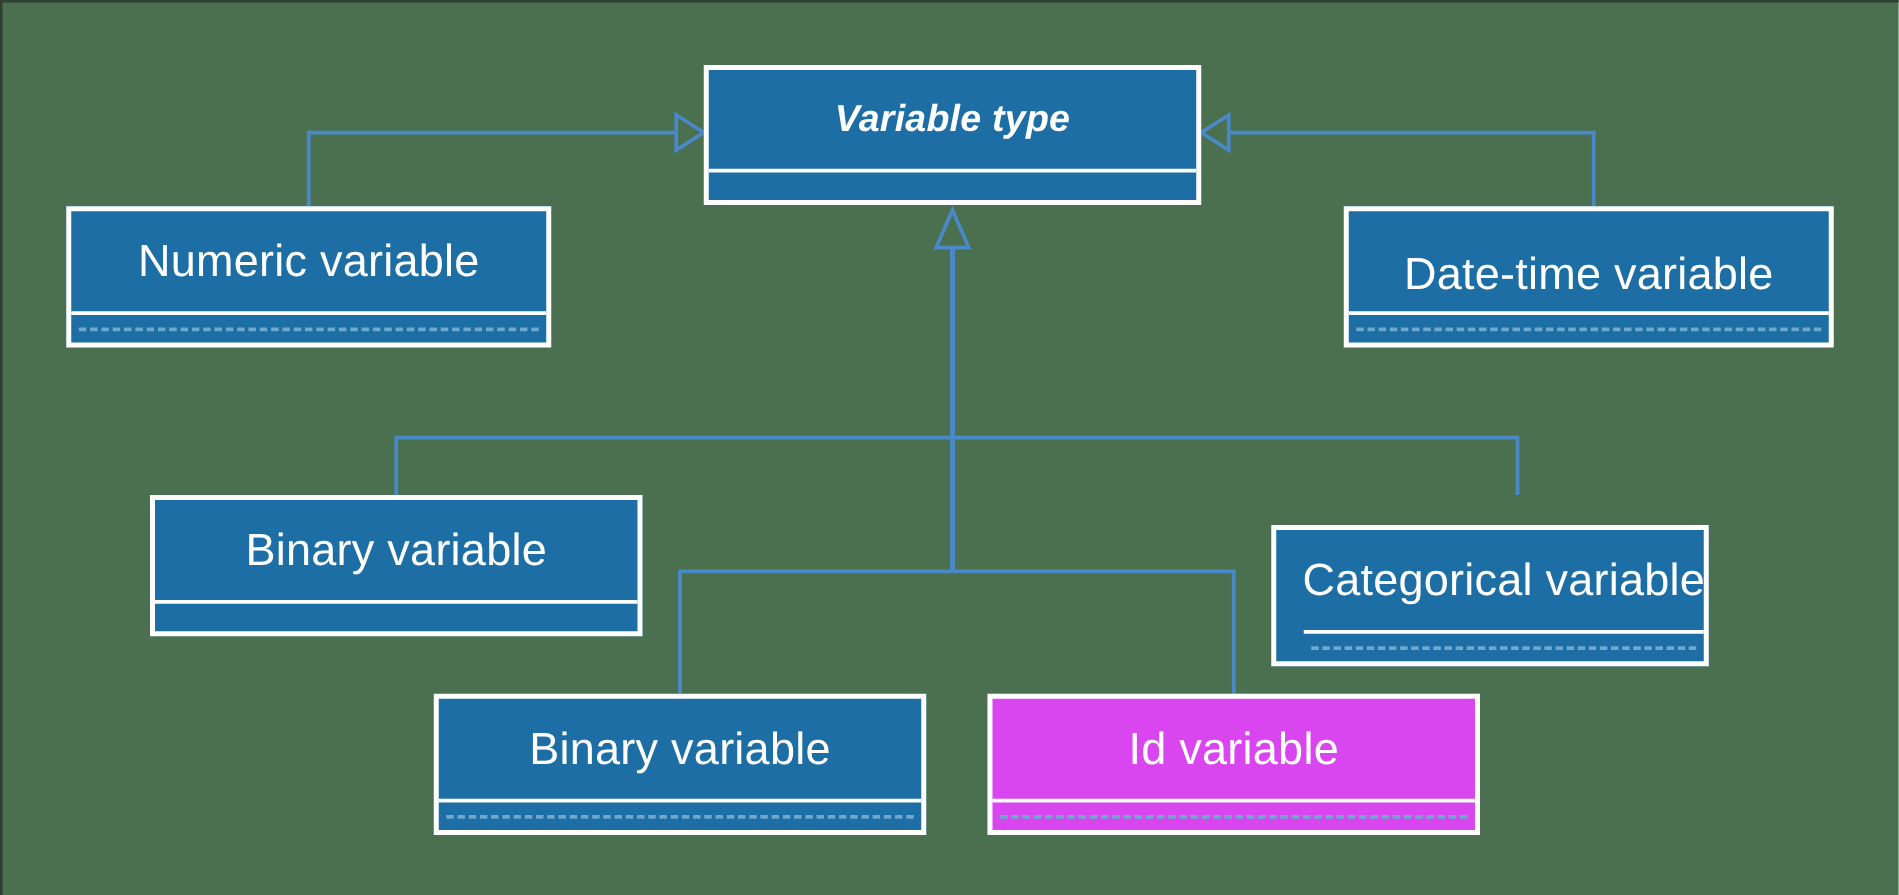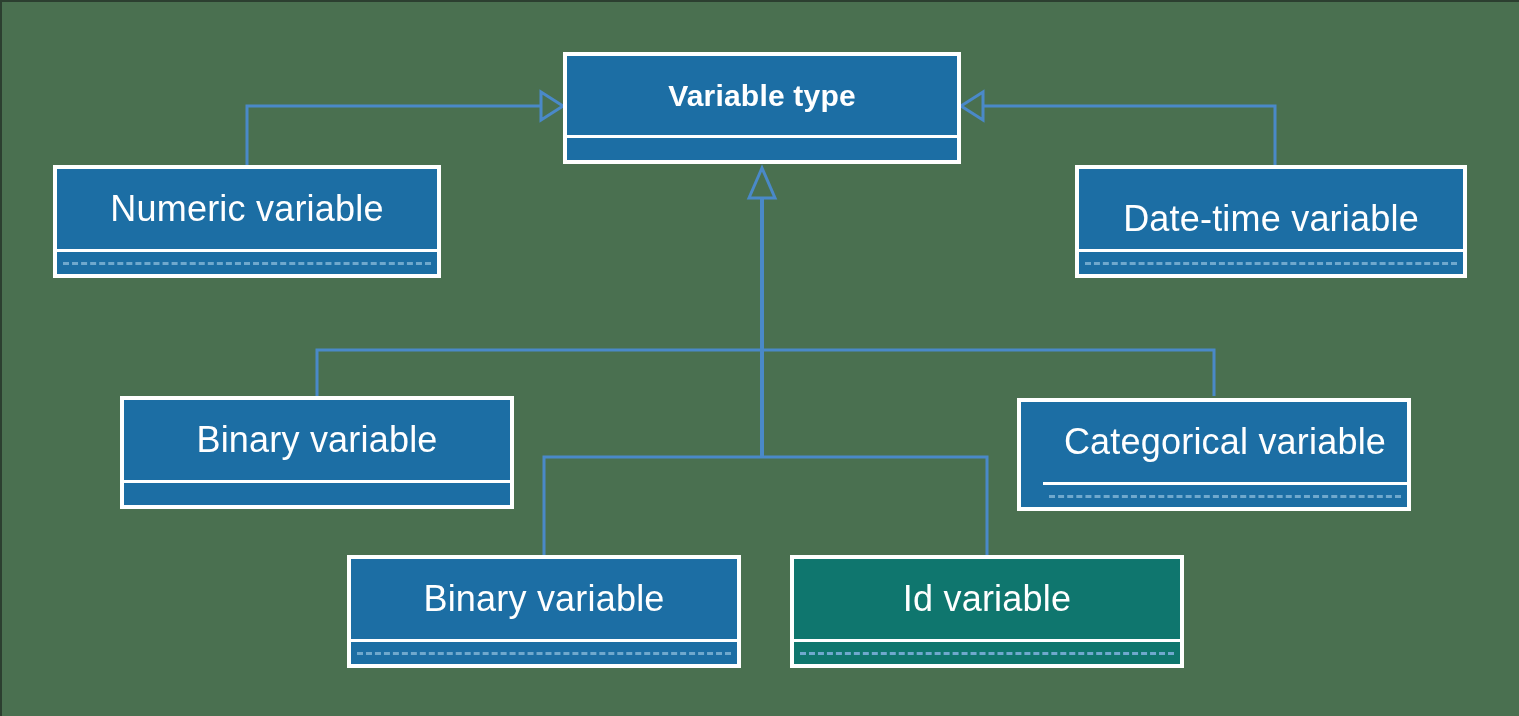--- a/index.html
+++ b/index.html
@@ -52,20 +52,21 @@
     font-size: 36px;
     font-weight: 400;
     letter-spacing: 0.2px;
     line-height: 1.1;
     white-space: nowrap;
   }
 
   .uml-class.is-root .uml-name {
     font-weight: bold;
     font-size: 30px;
+    font-style: italic;
   }
 
   .uml-divider {
     height: 3px;
     background: #ffffff;
     flex: 0 0 auto;
   }
 
   .uml-attr-compartment {
     flex: 0 0 auto;
@@ -156,41 +157,41 @@
   <div class="uml-class" style="left: 118px; top: 394px; width: 394px; height: 113px; background: rgb(28, 110, 164); border-color: rgb(255, 255, 255);">
     <div class="uml-name-compartment">
       <span class="uml-name" style="color: rgb(255, 255, 255);">Binary variable</span>
     </div>
     <div class="uml-divider"></div>
     <div class="uml-attr-compartment no-dashes">
       <div class="uml-attr-dashes"></div>
     </div>
   </div>
 
-  <div class="uml-class" style="left: 1015px; top: 396px; width: 394px; height: 113px; background: rgb(28, 110, 164); border-color: rgb(255, 255, 255); padding-left: 22px;">
+  <div class="uml-class" style="left: 1015px; top: 418px; width: 350px; height: 113px; background: rgb(28, 110, 164); border-color: rgb(255, 255, 255); padding-left: 22px;">
     <div class="uml-name-compartment">
       <span class="uml-name" style="color: rgb(255, 255, 255);">Categorical variable</span>
     </div>
     <div class="uml-divider"></div>
     <div class="uml-attr-compartment">
       <div class="uml-attr-dashes" style="border-top-color: rgb(111, 168, 205);"></div>
     </div>
   </div>
 
   <div class="uml-class" style="left: 345px; top: 553px; width: 394px; height: 113px; background: rgb(28, 110, 164); border-color: rgb(255, 255, 255);">
     <div class="uml-name-compartment">
       <span class="uml-name" style="color: rgb(255, 255, 255);">Binary variable</span>
     </div>
     <div class="uml-divider"></div>
     <div class="uml-attr-compartment">
       <div class="uml-attr-dashes" style="border-top-color: rgb(111, 168, 205);"></div>
     </div>
   </div>
 
-  <div class="uml-class" style="left: 788px; top: 553px; width: 394px; height: 113px; background: #0f766e; border-color: rgb(255, 255, 255);">
+  <div class="uml-class" style="left: 788px; top: 553px; width: 394px; height: 113px; background: #d946ef; border-color: rgb(255, 255, 255);">
     <div class="uml-name-compartment">
       <span class="uml-name" style="color: rgb(255, 255, 255);">Id variable</span>
     </div>
     <div class="uml-divider"></div>
     <div class="uml-attr-compartment">
       <div class="uml-attr-dashes" style="border-top-color: rgb(111, 168, 205);"></div>
     </div>
   </div>
 
 </div>

